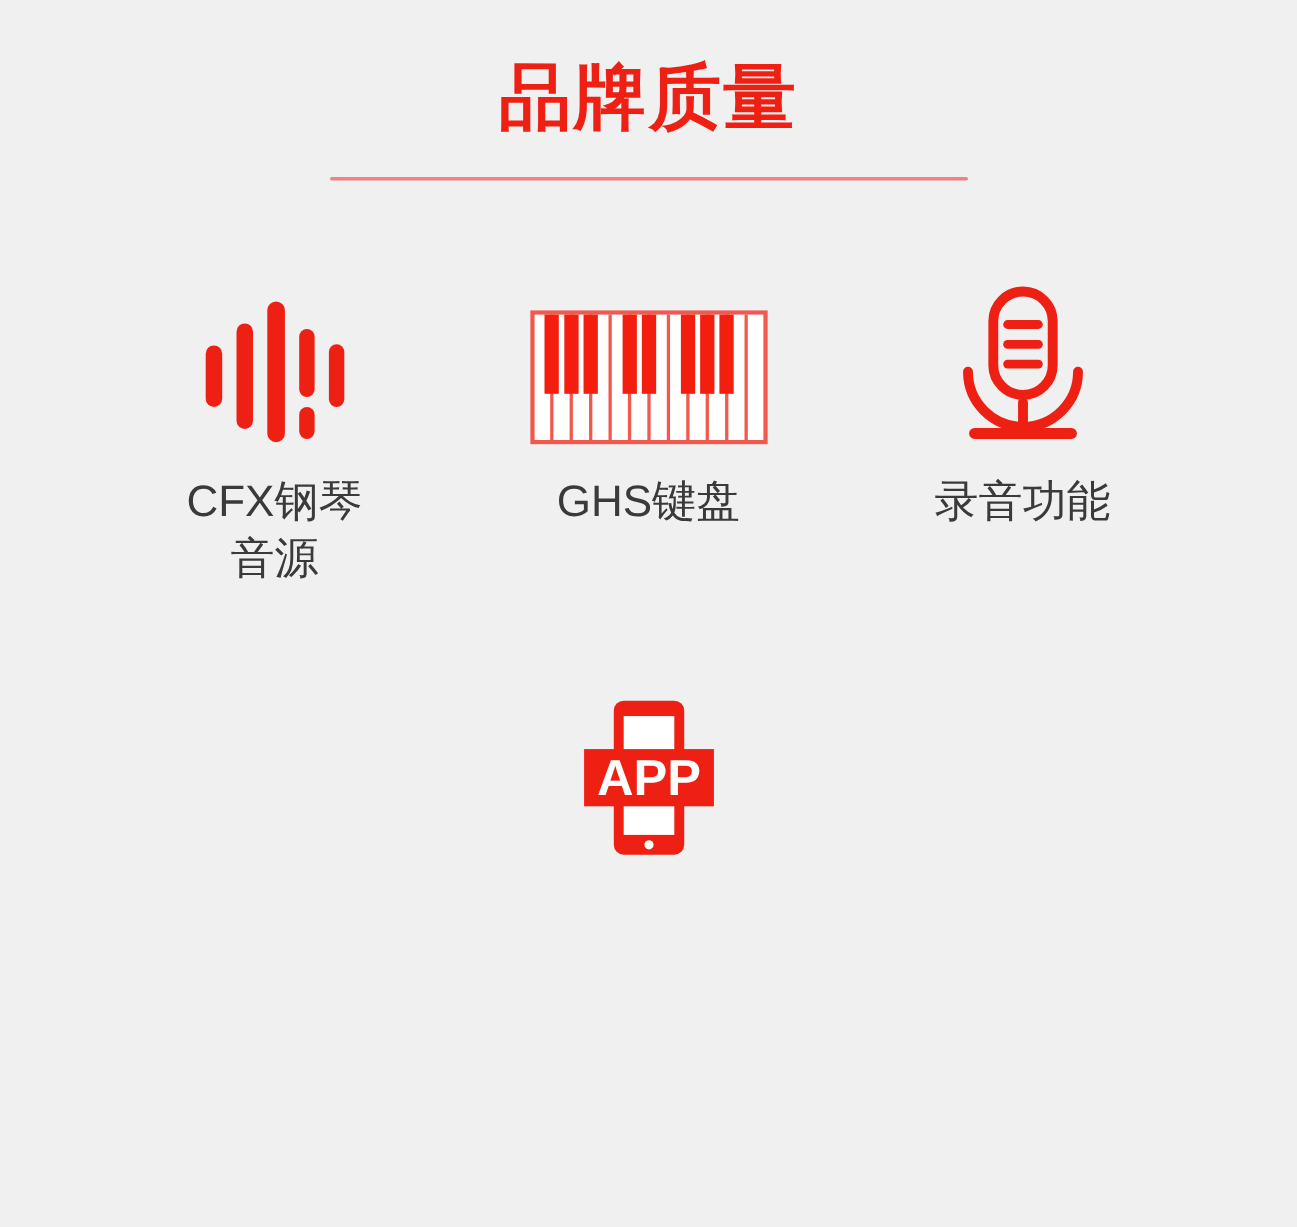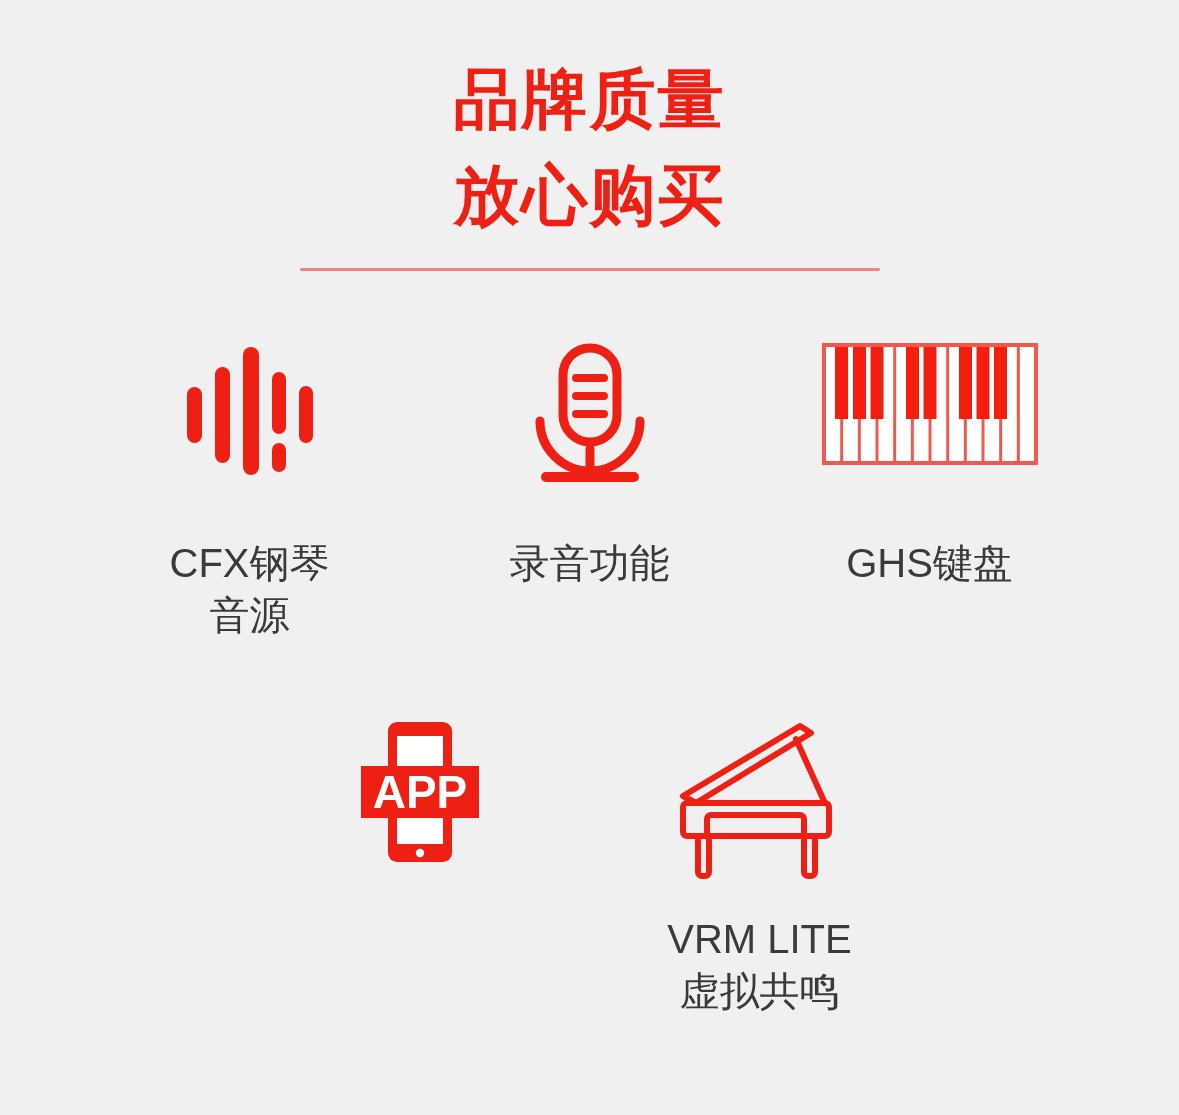--- a/index.html
+++ b/index.html
@@ -22,21 +22,21 @@
     width: 100%;
     padding-top: 46px;
     text-align: center;
   }
   .headline {
     color: #ee2014;
     font-weight: bold;
     font-size: 66px;
     line-height: 84px;
     letter-spacing: 2px;
-    margin: 12px;
+    margin: 1px;
     font-family: "DejaVu Sans", "Liberation Sans", sans-serif;
   }
   .divider-wrap {
     width: 100%;
     display: flex;
     justify-content: center;
     margin-top: 30px;
   }
   .divider {
     width: 580px;
@@ -59,41 +59,40 @@
   }
   .feature-cell {
     width: 340px;
     display: flex;
     flex-direction: column;
     align-items: center;
   }
   .icon-box {
     height: 168px;
     display: flex;
-    align-items: flex-start;
+    align-items: flex-end;
     justify-content: center;
   }
   .feature-label {
     margin-top: 26px;
     color: #3a3a3a;
     font-size: 40px;
     line-height: 52px;
     text-align: center;
     font-family: "Liberation Sans", "DejaVu Sans", sans-serif;
     white-space: pre-line;
   }
 
   svg { display: block; }
 </style>
 </head>
 <body>
 
 <div class="header">
   <h1 class="headline">品牌质量</h1>
-  <h1 class="headline">放心购买</h1>
   <div class="divider-wrap">
     <div class="divider"></div>
   </div>
 </div>
 
 <div class="feature-grid">
 
   <div class="feature-row">
 
     <div class="feature-cell">
@@ -104,42 +103,20 @@
             <rect x="30" y="24" width="15" height="96" rx="7.5"></rect>
             <rect x="58" y="4" width="16" height="128" rx="8"></rect>
             <rect x="87" y="29" width="14" height="62" rx="7"></rect>
             <rect x="87" y="100" width="14" height="29" rx="7"></rect>
             <rect x="114" y="43" width="14" height="57" rx="7"></rect>
           </g>
         </svg>
       </div>
       <div class="feature-label">CFX钢琴
 音源</div>
-    </div>
-
-    <div class="feature-cell">
-      <div class="icon-box">
-        <svg width="124" height="144" viewBox="0 0 124 144" aria-hidden="true">
-          <g stroke="#ee2014" fill="none" stroke-width="9" stroke-linecap="round">
-
-            <rect x="35" y="5" width="54" height="94" rx="27"></rect>
-
-            <line x1="48" y1="35" x2="76" y2="35" stroke-width="8"></line>
-            <line x1="48" y1="53" x2="76" y2="53" stroke-width="8"></line>
-            <line x1="48" y1="71" x2="76" y2="71" stroke-width="8"></line>
-
-            <path d="M12 78 A50 50 0 0 0 112 78"></path>
-
-            <line x1="62" y1="106" x2="62" y2="129"></line>
-
-            <line x1="18" y1="134" x2="106" y2="134" stroke-width="10"></line>
-          </g>
-        </svg>
-      </div>
-      <div class="feature-label">录音功能</div>
     </div>
 
     <div class="feature-cell">
       <div class="icon-box">
         <svg width="216" height="122" viewBox="0 0 216 122" aria-hidden="true">
 
           <rect x="2" y="2" width="212" height="118" fill="#ffffff" stroke="#f05a4e" stroke-width="4"></rect>
 
           <g stroke="#f05a4e" stroke-width="3">
             <line x1="19.67" y1="4" x2="19.67" y2="118"></line>
@@ -162,20 +139,42 @@
             <rect x="84" y="4" width="13" height="72"></rect>
             <rect x="101.5" y="4" width="13" height="72"></rect>
             <rect x="137" y="4" width="13" height="72"></rect>
             <rect x="154.5" y="4" width="13" height="72"></rect>
             <rect x="172" y="4" width="13" height="72"></rect>
           </g>
         </svg>
       </div>
       <div class="feature-label">GHS键盘</div>
     </div>
+
+    <div class="feature-cell">
+      <div class="icon-box">
+        <svg width="124" height="144" viewBox="0 0 124 144" aria-hidden="true">
+          <g stroke="#ee2014" fill="none" stroke-width="9" stroke-linecap="round">
+
+            <rect x="35" y="5" width="54" height="94" rx="27"></rect>
+
+            <line x1="48" y1="35" x2="76" y2="35" stroke-width="8"></line>
+            <line x1="48" y1="53" x2="76" y2="53" stroke-width="8"></line>
+            <line x1="48" y1="71" x2="76" y2="71" stroke-width="8"></line>
+
+            <path d="M12 78 A50 50 0 0 0 112 78"></path>
+
+            <line x1="62" y1="106" x2="62" y2="129"></line>
+
+            <line x1="18" y1="134" x2="106" y2="134" stroke-width="10"></line>
+          </g>
+        </svg>
+      </div>
+      <div class="feature-label">录音功能</div>
+    </div>
   </div>
 
   <div class="feature-row">
 
     <div class="feature-cell">
       <div class="icon-box">
         <svg width="124" height="146" viewBox="0 0 124 146" aria-hidden="true">
 
           <rect x="30" y="3" width="64" height="140" rx="9" fill="#ee2014"></rect>
 
@@ -183,36 +182,15 @@
 
           <circle cx="62" cy="134" r="4.2" fill="#ffffff"></circle>
 
           <rect x="3" y="47" width="118" height="52" fill="#ee2014"></rect>
 
           <text x="62" y="89" text-anchor="middle" font-family="Liberation Sans, DejaVu Sans, sans-serif" font-size="46" font-weight="bold" fill="#ffffff">APP</text>
         </svg>
       </div>
     </div>
 
-    <div class="feature-cell">
-      <div class="icon-box">
-        <svg width="172" height="160" viewBox="0 0 172 160" aria-hidden="true">
-          <g stroke="#ee2014" fill="none" stroke-width="6" stroke-linejoin="round" stroke-linecap="round">
-
-            <path d="M9 77 L126 7 L137 14 L22 84 Z"></path>
-
-            <line x1="122" y1="20" x2="150" y2="82"></line>
-
-            <rect x="9" y="84" width="146" height="33" rx="4"></rect>
-
-            <path d="M33 117 L33 100 a4 4 0 0 1 4 -4 L126 96 a4 4 0 0 1 4 4 L130 117"></path>
-
-            <rect x="24" y="117" width="11" height="40" rx="4"></rect>
-            <rect x="130" y="117" width="11" height="40" rx="4"></rect>
-          </g>
-        </svg>
-      </div>
-      <div class="feature-label">VRM LITE
-虚拟共鸣</div>
-    </div>
 
   </div>
 </div>
 
 </body></html>

